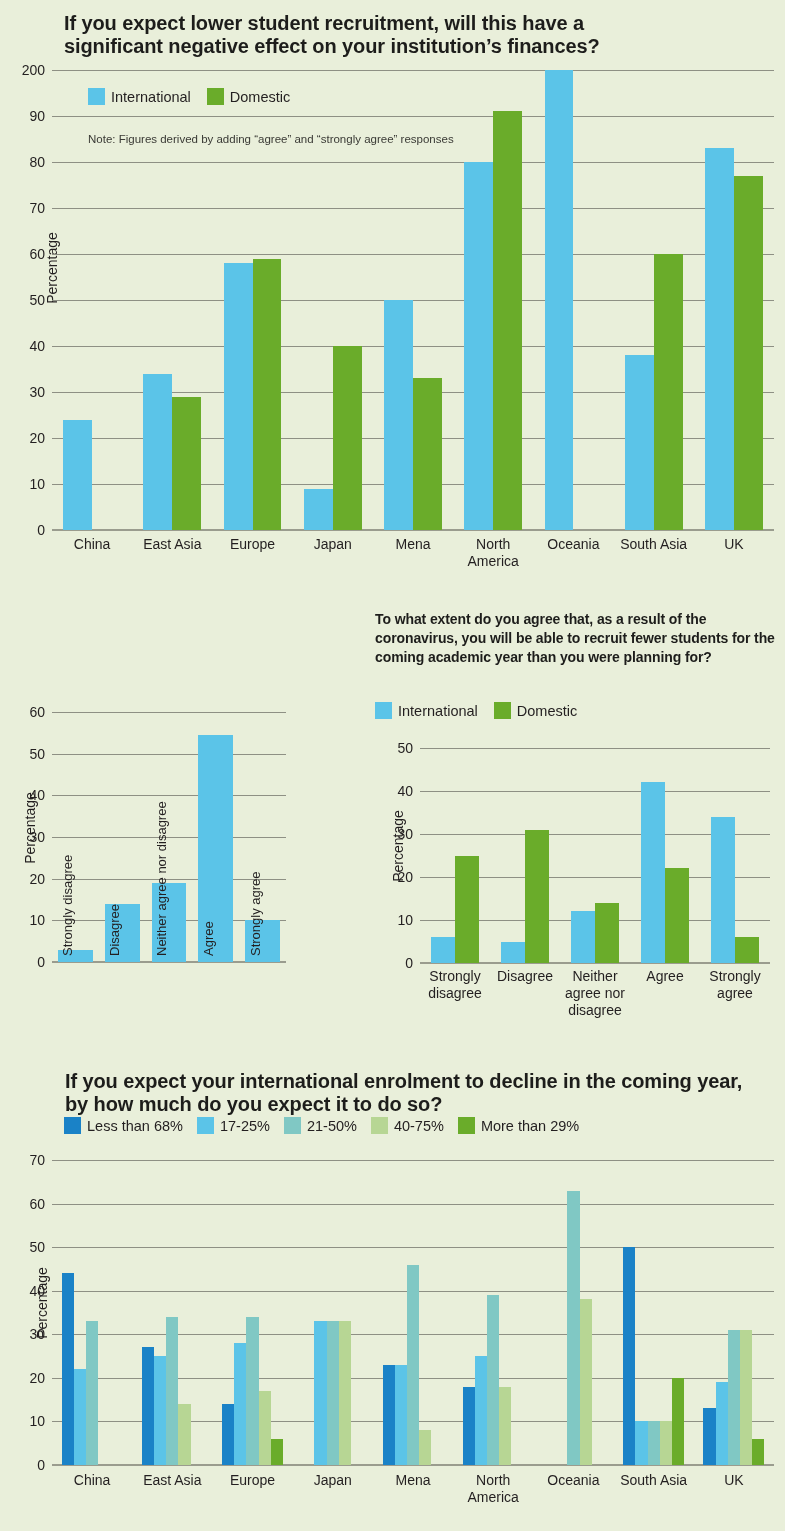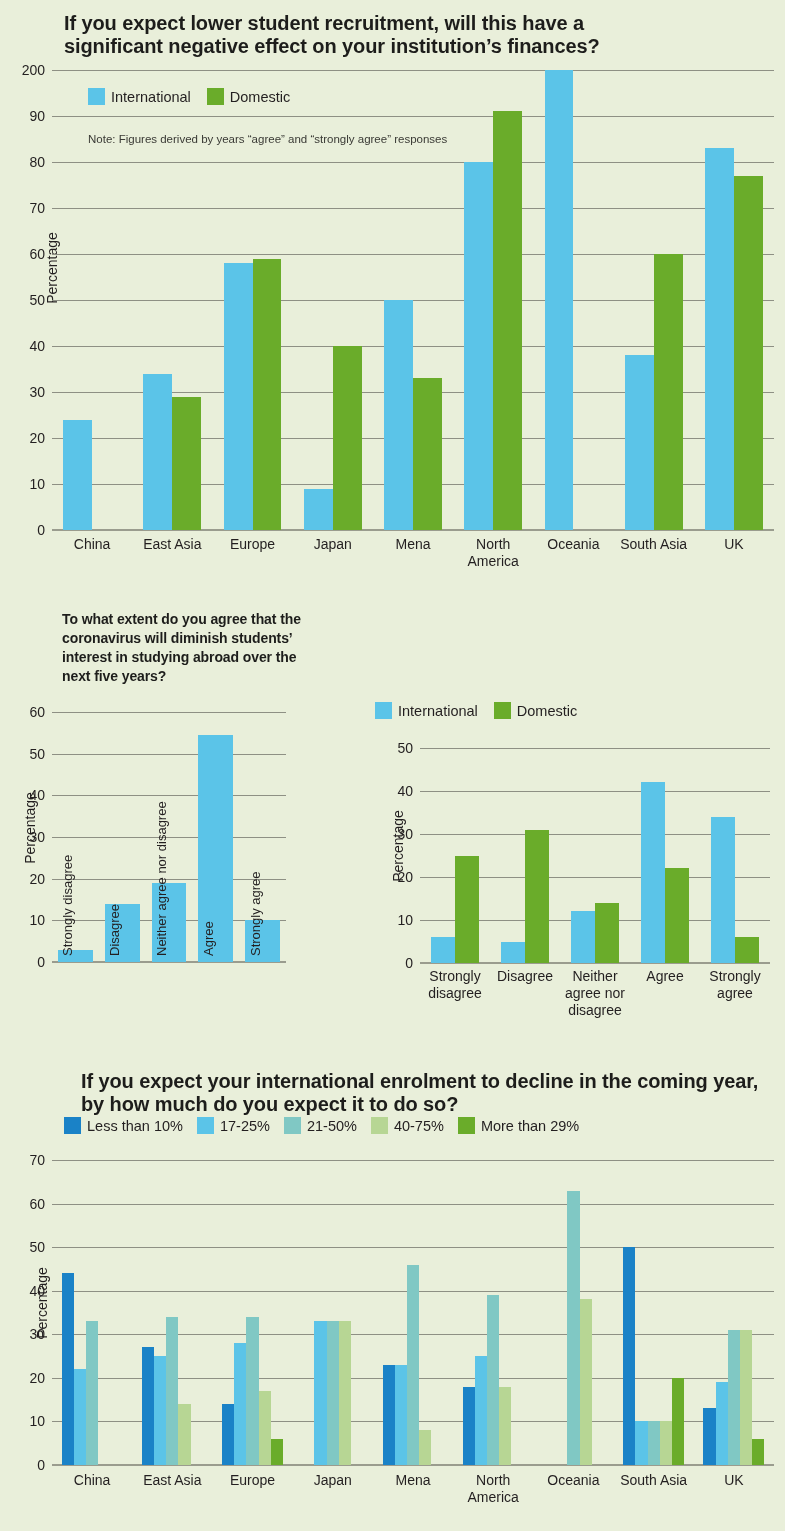--- a/index.html
+++ b/index.html
@@ -154,37 +154,36 @@
   <div class="legend" style="position:absolute;left:88px;top:88px;gap:16px;">
     <div class="legend-item">
       <span class="legend-swatch" style="background:#5bc4e8;"></span>
       <span class="legend-label">International</span>
     </div>
     <div class="legend-item">
       <span class="legend-swatch" style="background:#6aac2a;"></span>
       <span class="legend-label">Domestic</span>
     </div>
   </div>
-  <div class="note" style="position:absolute;left:88px;top:133px;">Note: Figures derived by years “agree” and “strongly agree” responses</div>
+  <div class="note" style="position:absolute;left:88px;top:133px;">Note: Figures derived by adding “agree” and “strongly agree” responses</div>
 
   <div class="xlabels" id="c1-xlabels" style="left:52px;right:11px;top:536px;">
       <div class="xlab">China</div>
       <div class="xlab">East Asia</div>
       <div class="xlab">Europe</div>
       <div class="xlab">Japan</div>
       <div class="xlab">Mena</div>
       <div class="xlab">North America</div>
       <div class="xlab">Oceania</div>
       <div class="xlab">South Asia</div>
       <div class="xlab">UK</div>
     </div>
 </div>
 
 <div class="panel" style="left:0;top:600px;width:360px;height:460px;">
-  <div class="chart-title small" style="position:absolute;left:62px;top:10px;width:248px;">To what extent do you agree that the coronavirus will diminish students’ interest in studying abroad over the next five years?</div>
 
   <div class="chart" style="position:absolute;left:52px;top:112px;width:234px;height:250px;">
     <div class="ylabel" style="left:-82px;top:108px;width:120px;text-align:center;transform:rotate(-90deg);">Percentage</div>
     <div class="plot" id="c2-plot" style="position:absolute;left:0;top:0;right:0;bottom:0;">
         <div class="axis-base" style="top: 249px;"></div>
         <div class="ytick" style="top: 250px;">0</div>
         <div class="gridline" style="top: 208.333px;"></div>
         <div class="ytick" style="top: 208.333px;">10</div>
         <div class="gridline" style="top: 166.667px;"></div>
         <div class="ytick" style="top: 166.667px;">20</div>
@@ -226,20 +225,21 @@
               <div class="bar" style="flex: 1 1 0%; height: 41.6667px; background: rgb(91, 196, 232);"></div>
               <div class="inbar-label" style="left: 50%; bottom: 6px; transform: rotate(-90deg) translateX(0px); transform-origin: left bottom;">Strongly agree</div>
             </div>
           </div>
         </div>
       </div>
   </div>
 </div>
 
 <div class="panel" style="left:360px;top:600px;width:425px;height:460px;">
+  <div class="chart-title small" style="position:absolute;left:15px;top:10px;width:400px;">To what extent do you agree that, as a result of the coronavirus, you will be able to recruit fewer students for the coming academic year than you were planning for?</div>
 
   <div class="legend" style="position:absolute;left:15px;top:102px;gap:16px;">
     <div class="legend-item">
       <span class="legend-swatch" style="background:#5bc4e8;"></span>
       <span class="legend-label">International</span>
     </div>
     <div class="legend-item">
       <span class="legend-swatch" style="background:#6aac2a;"></span>
       <span class="legend-label">Domestic</span>
     </div>
@@ -298,26 +298,26 @@
   <div class="xlabels" id="c3-xlabels" style="left:60px;right:15px;top:368px;">
       <div class="xlab">Strongly disagree</div>
       <div class="xlab">Disagree</div>
       <div class="xlab">Neither agree nor disagree</div>
       <div class="xlab">Agree</div>
       <div class="xlab">Strongly agree</div>
     </div>
 </div>
 
 <div class="panel" style="left:0;top:1060px;width:785px;height:471px;">
-  <div class="chart-title" style="position:absolute;left:81px;top:10px;width:700px;">If you expect your international enrolment to decline in the coming year, by how much do you expect it to do so?</div>
+  <div class="chart-title" style="position:absolute;left:65px;top:10px;width:700px;">If you expect your international enrolment to decline in the coming year, by how much do you expect it to do so?</div>
 
   <div class="legend" style="position:absolute;left:64px;top:57px;gap:14px;">
     <div class="legend-item">
       <span class="legend-swatch" style="background:#1a82c7;"></span>
-      <span class="legend-label">Less than 10%</span>
+      <span class="legend-label">Less than 68%</span>
     </div>
     <div class="legend-item">
       <span class="legend-swatch" style="background:#5bc4e8;"></span>
       <span class="legend-label">17-25%</span>
     </div>
     <div class="legend-item">
       <span class="legend-swatch" style="background:#80c8c4;"></span>
       <span class="legend-label">21-50%</span>
     </div>
     <div class="legend-item">

